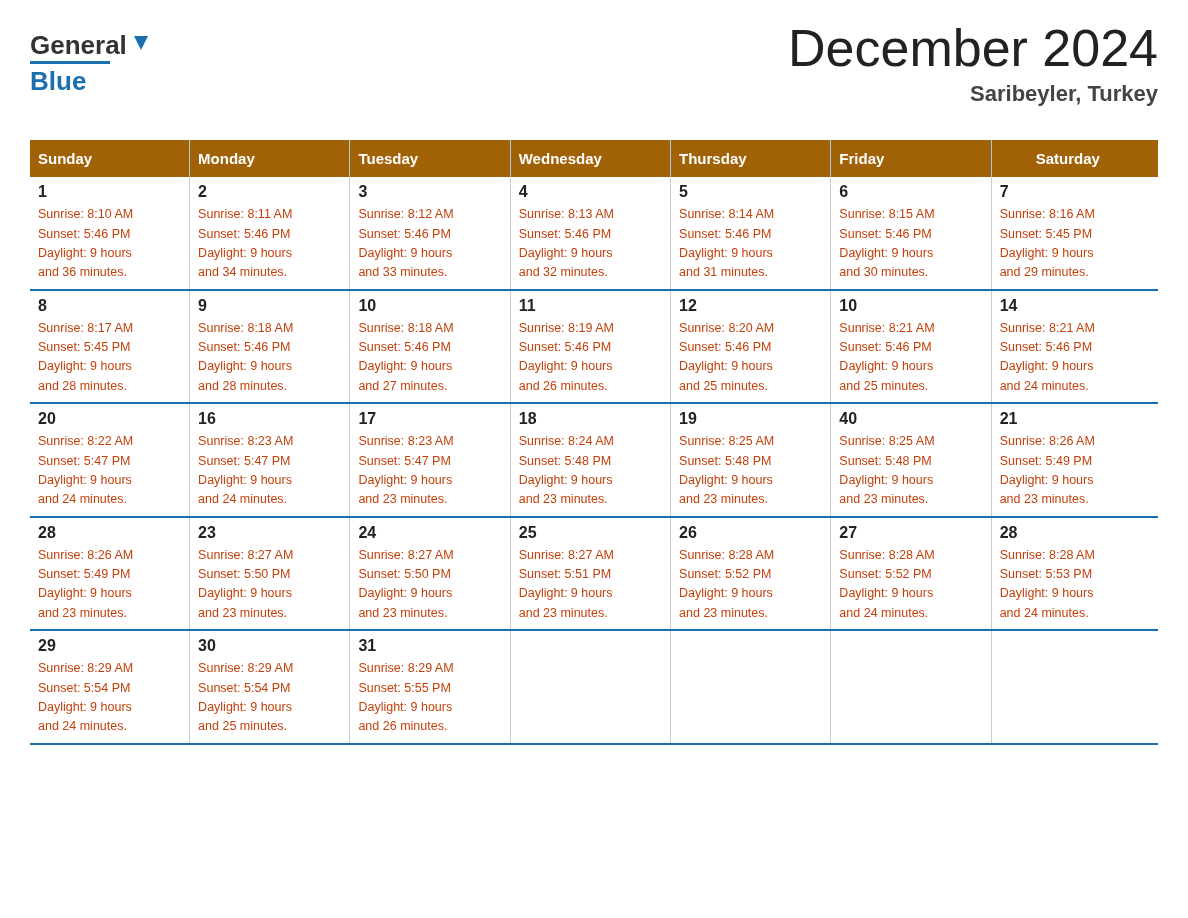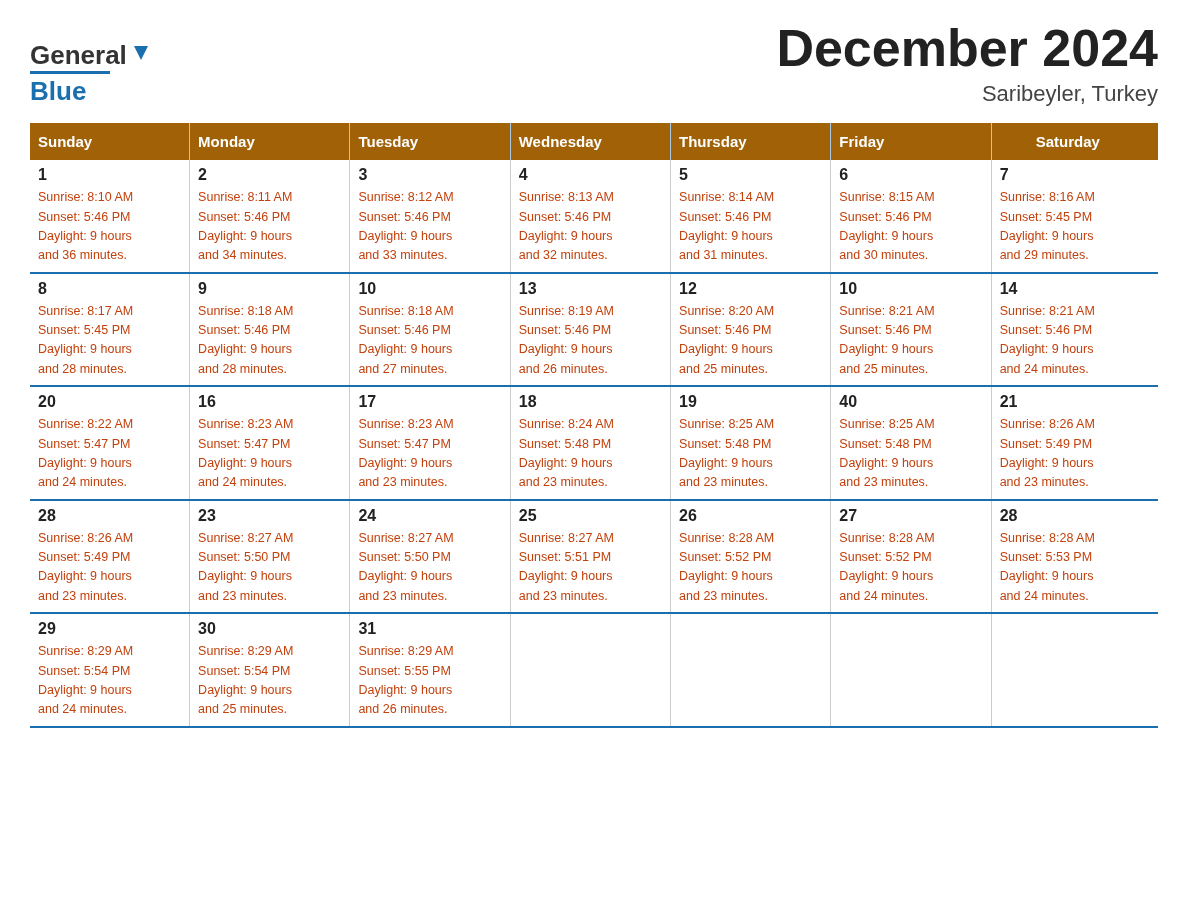--- a/index.html
+++ b/index.html
@@ -6,35 +6,35 @@
     body {
       font-family: Arial, sans-serif;
       background: #fff;
       padding: 20px 30px;
       width: 1188px;
       min-height: 918px;
     }
     .header {
       display: flex;
       justify-content: space-between;
-      align-items: flex-end;
-      margin-bottom: 16px;
+      align-items: center;
+      margin-bottom: 33px;
     }
     .title-block {
       text-align: right;
     }
     .title-block h1 {
       font-size: 52px;
-      font-weight: 700;
+      font-weight: 400;
       color: #222;
       line-height: 1.1;
     }
     .title-block h2 {
       font-size: 22px;
-      font-weight: 400;
+      font-weight: 700;
       color: #444;
       margin-top: 4px;
     }
     table {
       width: 100%;
       border-collapse: collapse;
     }
     thead tr {
       background: #a16207;
       color: #fff;
@@ -218,21 +218,21 @@
         <td>
         <span class="day-num">10</span>
         <div class="day-info">
           Sunrise: 8:18 AM<br>
           Sunset: 5:46 PM<br>
           Daylight: 9 hours<br>
           and 27 minutes.
         </div>
       </td>
         <td>
-        <span class="day-num">13</span>
+        <span class="day-num">11</span>
         <div class="day-info">
           Sunrise: 8:19 AM<br>
           Sunset: 5:46 PM<br>
           Daylight: 9 hours<br>
           and 26 minutes.
         </div>
       </td>
         <td>
         <span class="day-num">12</span>
         <div class="day-info">

